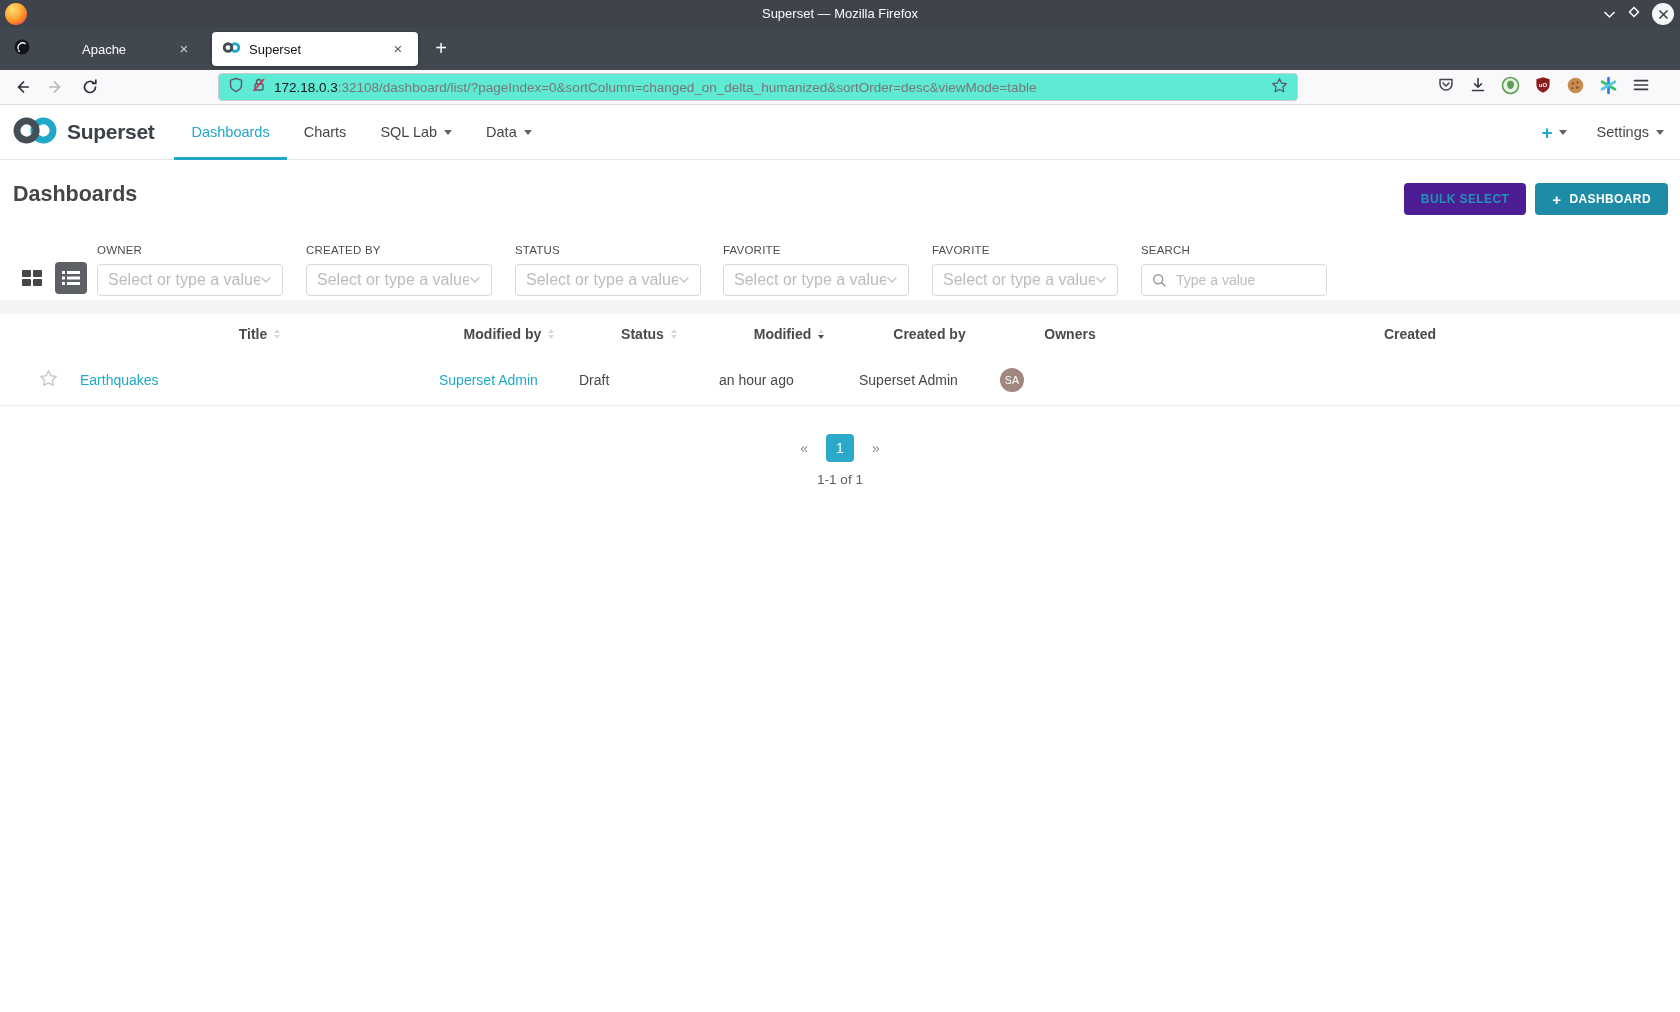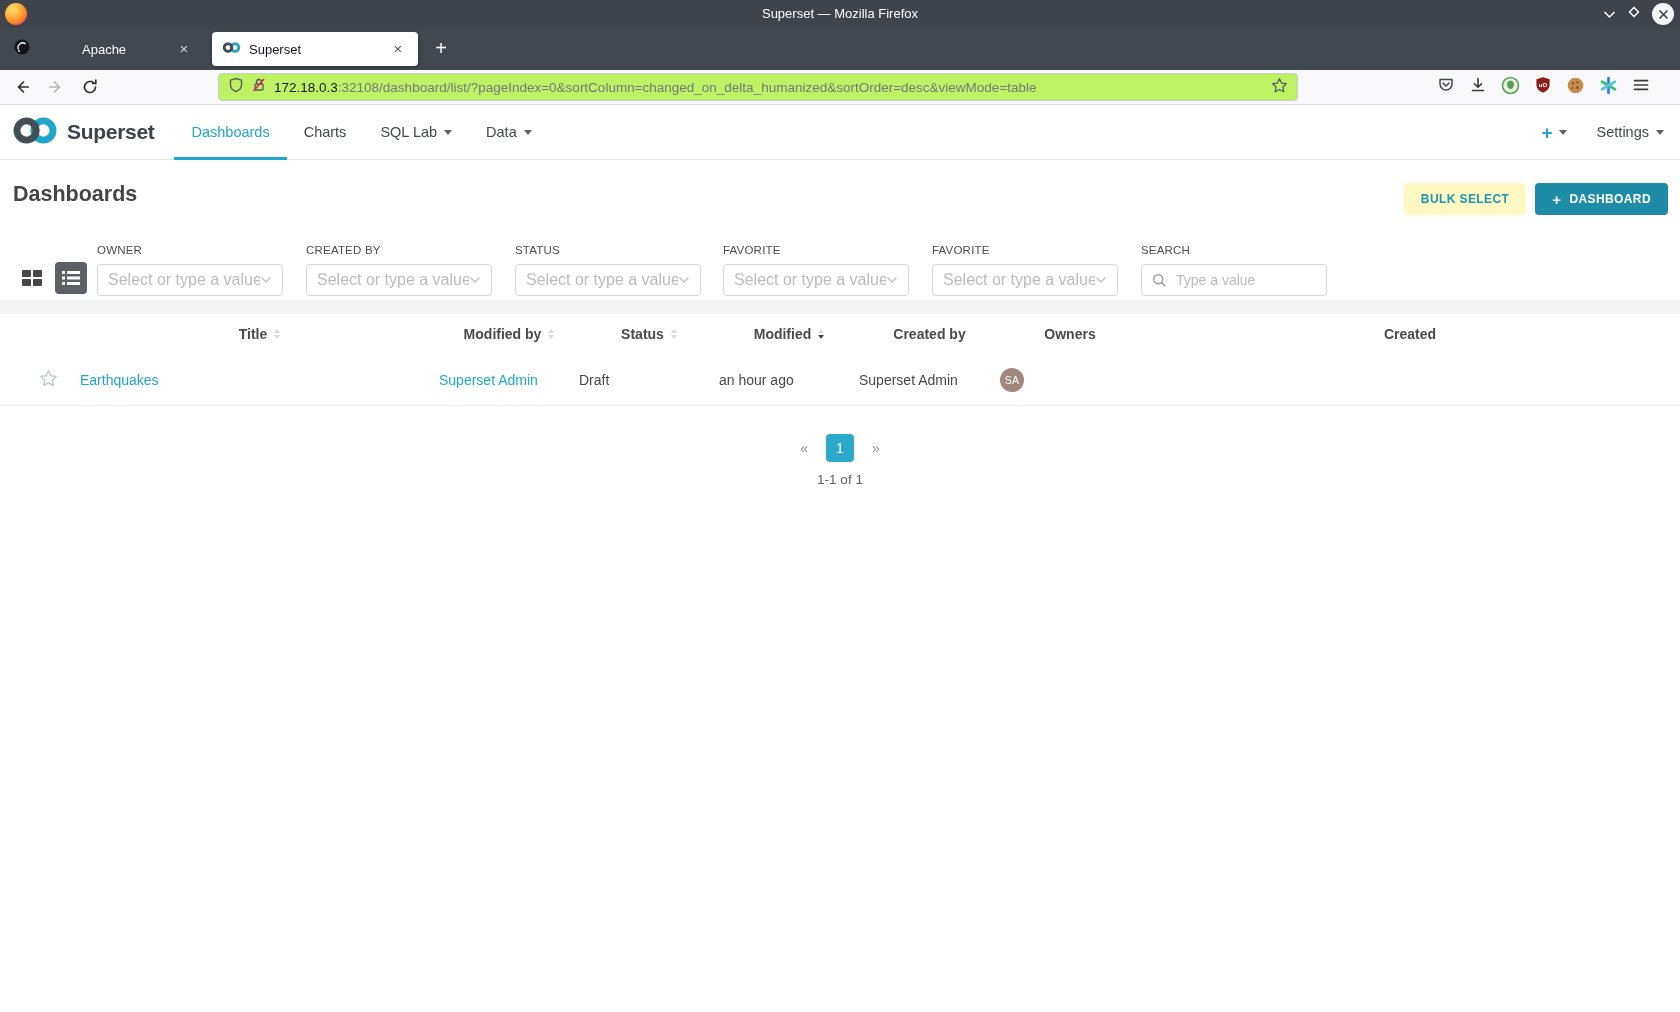--- a/index.html
+++ b/index.html
@@ -23,21 +23,21 @@
   .tab-superset .tab-label{color:#15141a;}
   .tab-close{font-size:15px;width:20px;height:20px;line-height:19px;text-align:center;border-radius:3px;}
   .tab-druid .tab-close{color:#cfd0d4;}
   .tab-superset .tab-close{color:#55565a;}
   .newtab{position:absolute;left:428px;top:8px;width:26px;height:26px;color:#fbfbfe;font-size:20px;line-height:25px;text-align:center;border-radius:4px;}
 
   
   .toolbar{position:absolute;top:70px;left:0;right:0;height:35px;background:#f9f9fb;border-bottom:1px solid #dddde1;box-sizing:border-box;}
   .nav-btn{position:absolute;top:3px;width:28px;height:28px;display:flex;align-items:center;justify-content:center;border-radius:4px;}
   .btn-back{left:8px;} .btn-fwd{left:42px;} .btn-reload{left:76px;}
-  .urlbar{position:absolute;left:218px;top:3px;width:1080px;height:28px;background:#bef264;border:1px solid #ccccd0;border-radius:4px;
+  .urlbar{position:absolute;left:218px;top:3px;width:1080px;height:28px;background:#5eead4;border:1px solid #ccccd0;border-radius:4px;
     display:flex;align-items:center;padding:0 9px;box-sizing:border-box;gap:7px;}
   .url-text{flex:1;white-space:nowrap;overflow:hidden;font-size:13.5px;}
   .url-host{color:#17171a;} .url-rest{color:#77777c;}
   .toolbar-right{position:absolute;right:30px;top:3px;height:28px;display:flex;align-items:center;gap:14px;}
 
   
   .navbar{position:absolute;top:105px;left:0;right:0;height:55px;background:#fff;border-bottom:1px solid #e6e6e6;box-sizing:border-box;display:flex;align-items:center;}
   .brand{display:flex;align-items:center;margin-left:12px;gap:9px;}
   .brand-name{font-size:21px;font-weight:700;color:#3b4249;letter-spacing:-.3px;}
   .nav-items{display:flex;height:100%;margin-left:20px;}
@@ -48,21 +48,21 @@
   .nav-right{margin-left:auto;display:flex;align-items:center;gap:30px;margin-right:16px;}
   .add-btn{display:flex;align-items:center;gap:6px;}
   .add-btn .plus-glyph{color:#20A7C9;font-weight:700;font-size:19px;line-height:1;}
   .settings{font-size:14.5px;color:#44484b;display:flex;gap:7px;align-items:center;}
 
   
   .content{position:absolute;top:160px;left:0;right:0;bottom:0;background:#fff;}
   .page-title{position:absolute;left:13px;top:22px;font-size:21.5px;font-weight:700;color:#454545;margin:0;}
   .actions{position:absolute;right:12px;top:23px;display:flex;gap:9px;}
   .btn{height:32px;border-radius:4px;font-size:12px;font-weight:700;letter-spacing:.4px;display:flex;align-items:center;padding:0 17px;border:none;font-family:inherit;}
-  .btn-secondary{background:#fef9c3;color:#1e96b3;}
+  .btn-secondary{background:#4c1d95;color:#1e96b3;}
   .btn-primary{background:#1e8ca7;color:#fff;gap:8px;}
   .btn-primary .plus{font-size:15px;font-weight:700;line-height:1;}
 
   .view-toggles{position:absolute;left:19px;top:102px;display:flex;gap:10px;align-items:center;height:32px;}
   .toggle{width:26px;height:26px;display:flex;align-items:center;justify-content:center;}
   .toggle.active{width:32px;height:32px;background:#5d6166;border-radius:4px;}
 
   .filter-group{position:absolute;top:84px;width:186px;}
   .f-owner{left:97px;} .f-created{left:306px;} .f-status{left:515px;} .f-favorite{left:723px;} .f-certified{left:932px;} .f-search{left:1141px;}
   .filter-label{font-size:11.5px;font-weight:500;color:#4d4d4d;letter-spacing:.2px;margin-bottom:8px;}

